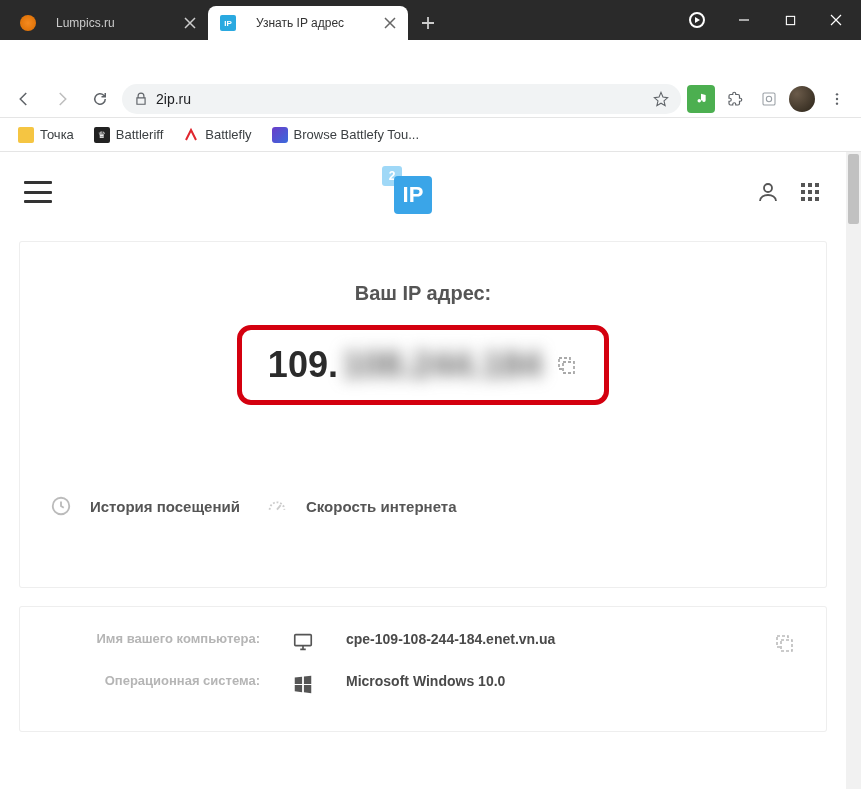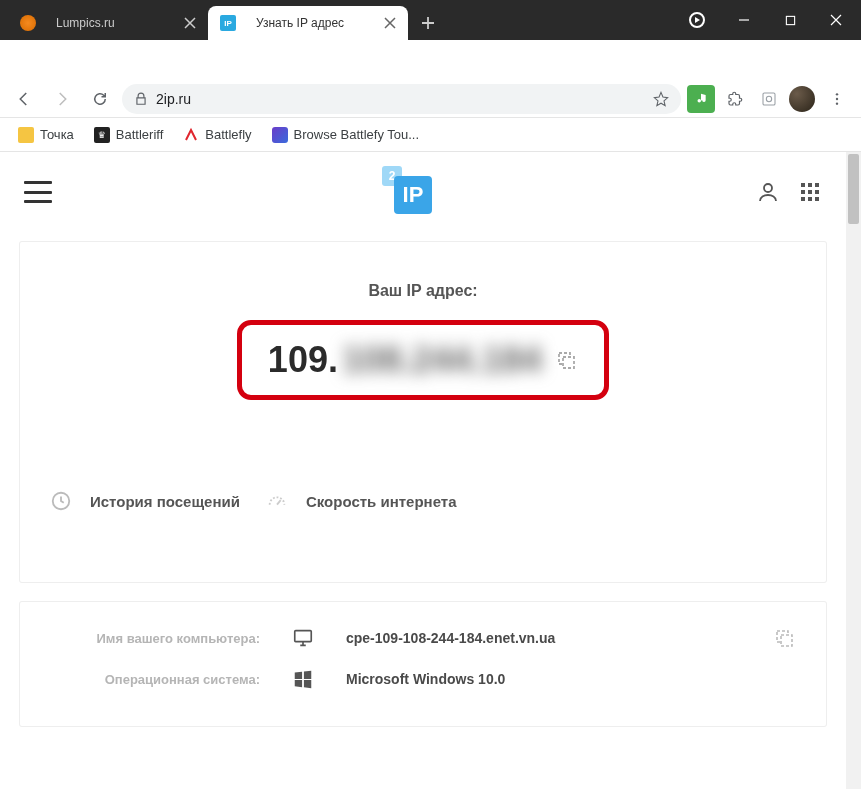--- a/index.html
+++ b/index.html
@@ -47,34 +47,34 @@
 .hamburger { width: 28px; height: 22px; display: flex; flex-direction: column; justify-content: space-between; }
 .hamburger span { height: 3px; background: #333; border-radius: 1px; }
 .logo-wrap { flex: 1; display: flex; justify-content: center; }
 .logo { position: relative; width: 56px; height: 48px; }
 .logo-sq1 { position: absolute; left: 18px; top: 8px; width: 38px; height: 38px; background: #3aa5e8; border-radius: 4px; display: flex; align-items: center; justify-content: center; color: #fff; font-weight: 800; font-size: 22px; }
 .logo-sq2 { position: absolute; left: 6px; top: -2px; width: 20px; height: 20px; background: #9fd8f7; border-radius: 3px; display: flex; align-items: center; justify-content: center; color: #fff; font-weight: 700; font-size: 12px; }
 .hdr-icons { display: flex; gap: 18px; }
 .hdr-icon { width: 24px; height: 24px; }
 
 .card { background: #fff; margin: 10px 20px 0 20px; box-shadow: 0 0 0 1px #eee; border-radius: 2px; padding: 40px 30px 70px 30px; text-align: center; }
-.ip-label { font-size: 16px; font-weight: 700; color: #555; margin-bottom: 20px; }
+.ip-label { font-size: 20px; font-weight: 700; color: #555; margin-bottom: 20px; }
 
 
 .ip-highlight { border: 5px solid #d4000f; border-radius: 14px; display: inline-flex; align-items: center; padding: 14px 26px; gap: 12px; }
 .ip-text { font-size: 36px; font-weight: 800; color: #2b2b2b; display: flex; align-items: center; }
 .ip-blur { display: inline-block; filter: blur(8px); color: #666; margin-left: 4px; }
 .copy-icon { width: 24px; height: 24px; color: #aaa; }
 
 .links { margin-top: 90px; display: flex; flex-direction: row; gap: 26px; align-items: center; }
 .link-row { display: flex; align-items: center; gap: 18px; font-size: 15px; font-weight: 700; color: #555; }
 .link-icon { width: 22px; height: 22px; color: #bbb; }
 
 .card2 { background: #fff; margin: 20px 20px 0 20px; box-shadow: 0 0 0 1px #eee; border-radius: 2px; padding: 24px 30px; }
-.info-row { display: flex; align-items: center; gap: 32px; font-size: 14px; margin-bottom: 18px; }
+.info-row { display: flex; align-items: flex-start; gap: 32px; font-size: 14px; margin-bottom: 18px; }
 .info-label { width: 210px; text-align: right; color: #b5b5b5; font-weight: 700; font-size: 13px; }
 .info-icon { width: 22px; height: 22px; color: #555; }
 .info-val { font-weight: 700; color: #4a4a4a; flex: 1; }
 .info-copy { color: #bbb; }
 
 svg { display: block; }
 </style>
 </head>
 <body>
 

